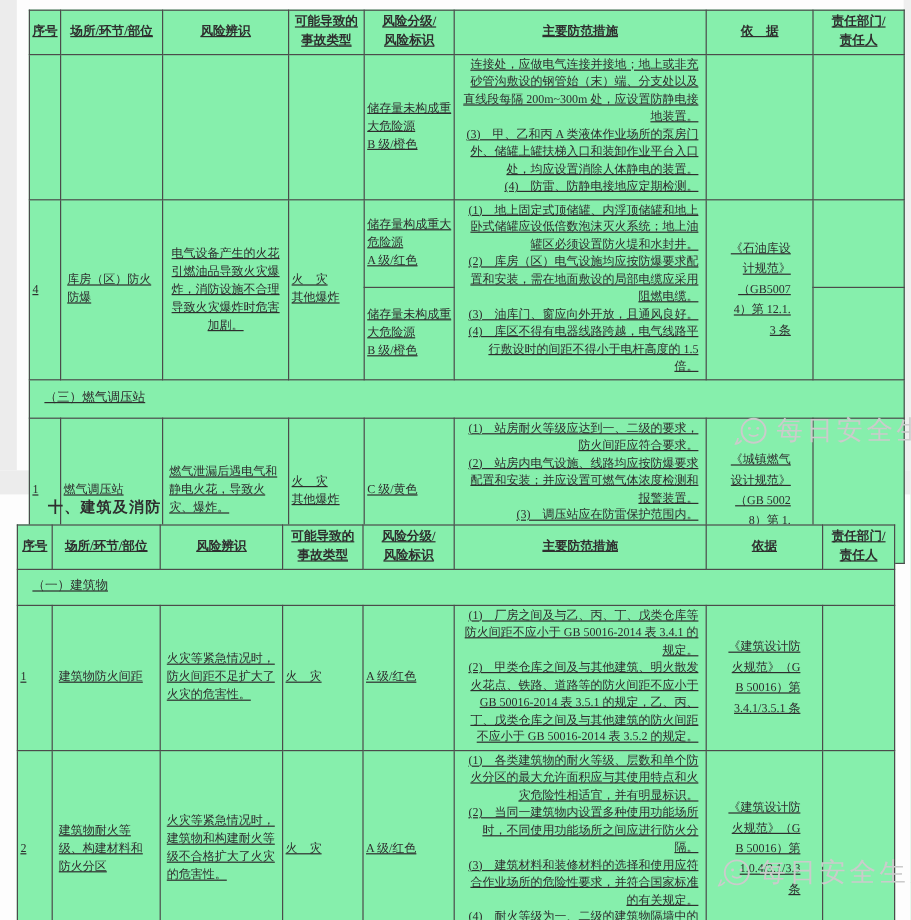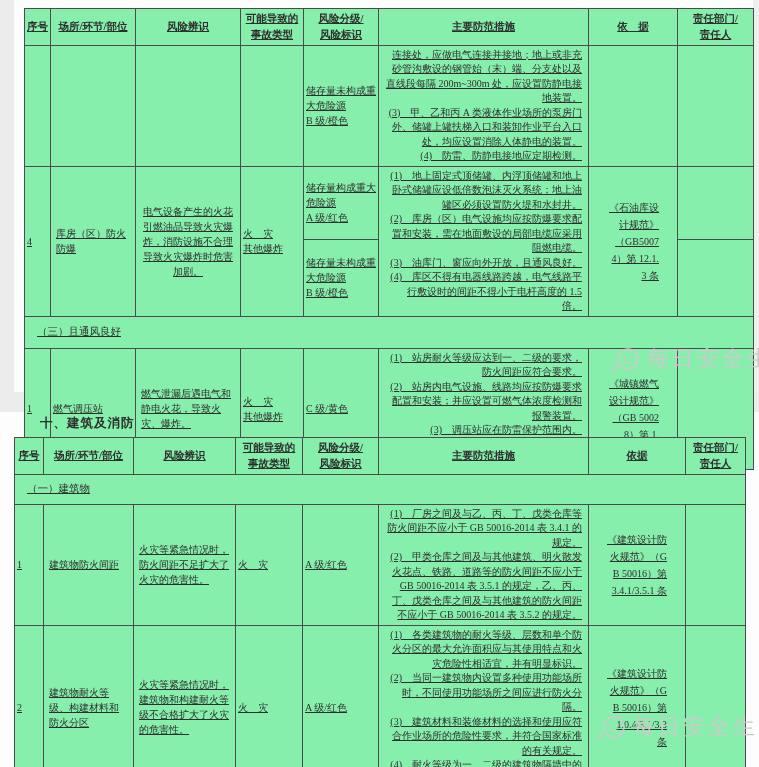--- a/index.html
+++ b/index.html
@@ -89,21 +89,21 @@
 (4)　库区不得有电器线路跨越，电气线路平行敷设时的间距不得小于电杆高度的 1.5 倍。</td>
     <td class="b" rowspan="2">《石油库设计规范》（GB50074）第 12.1.3 条</td>
     <td class="c"></td>
   </tr>
   <tr style="height:62px">
     <td class="c">储存量未构成重大危险源
 B 级/橙色</td>
     <td class="c"></td>
   </tr>
   <tr style="height:32px">
-    <td class="section-cell" colspan="8">（三）且通风良好</td>
+    <td class="section-cell" colspan="8">（三）燃气调压站</td>
   </tr>
   <tr style="height:92px">
     <td class="c">1</td>
     <td class="c">燃气调压站</td>
     <td style="padding:2px 5px;">燃气泄漏后遇电气和静电火花，导致火灾、爆炸。</td>
     <td class="c">火　灾
 其他爆炸</td>
     <td class="c">C 级/黄色</td>
     <td class="m">(1)　站房耐火等级应达到一、二级的要求，防火间距应符合要求。
 (2)　站房内电气设施、线路均应按防爆要求配置和安装；并应设置可燃气体浓度检测和报警装置。

